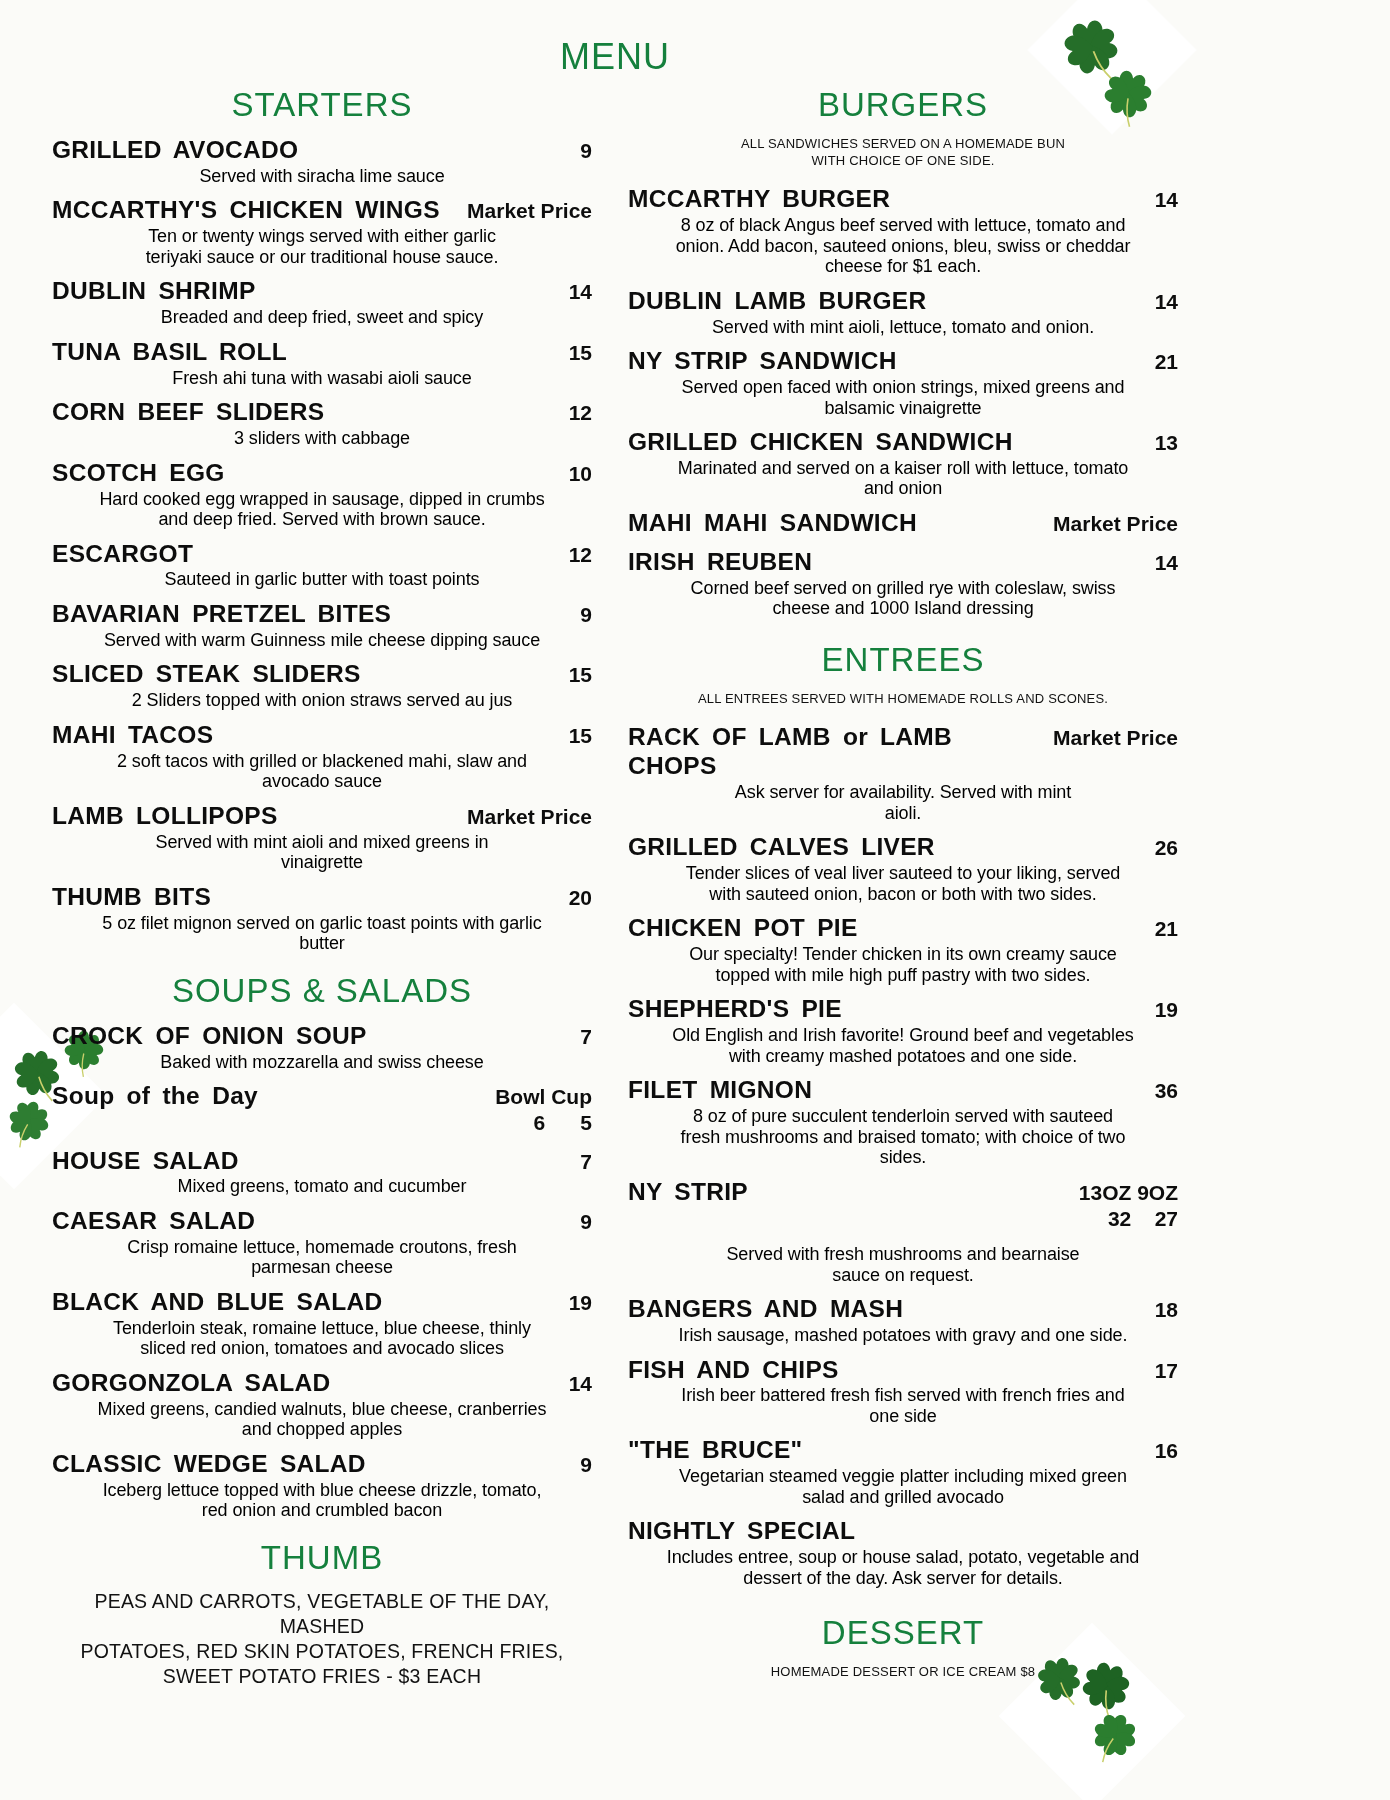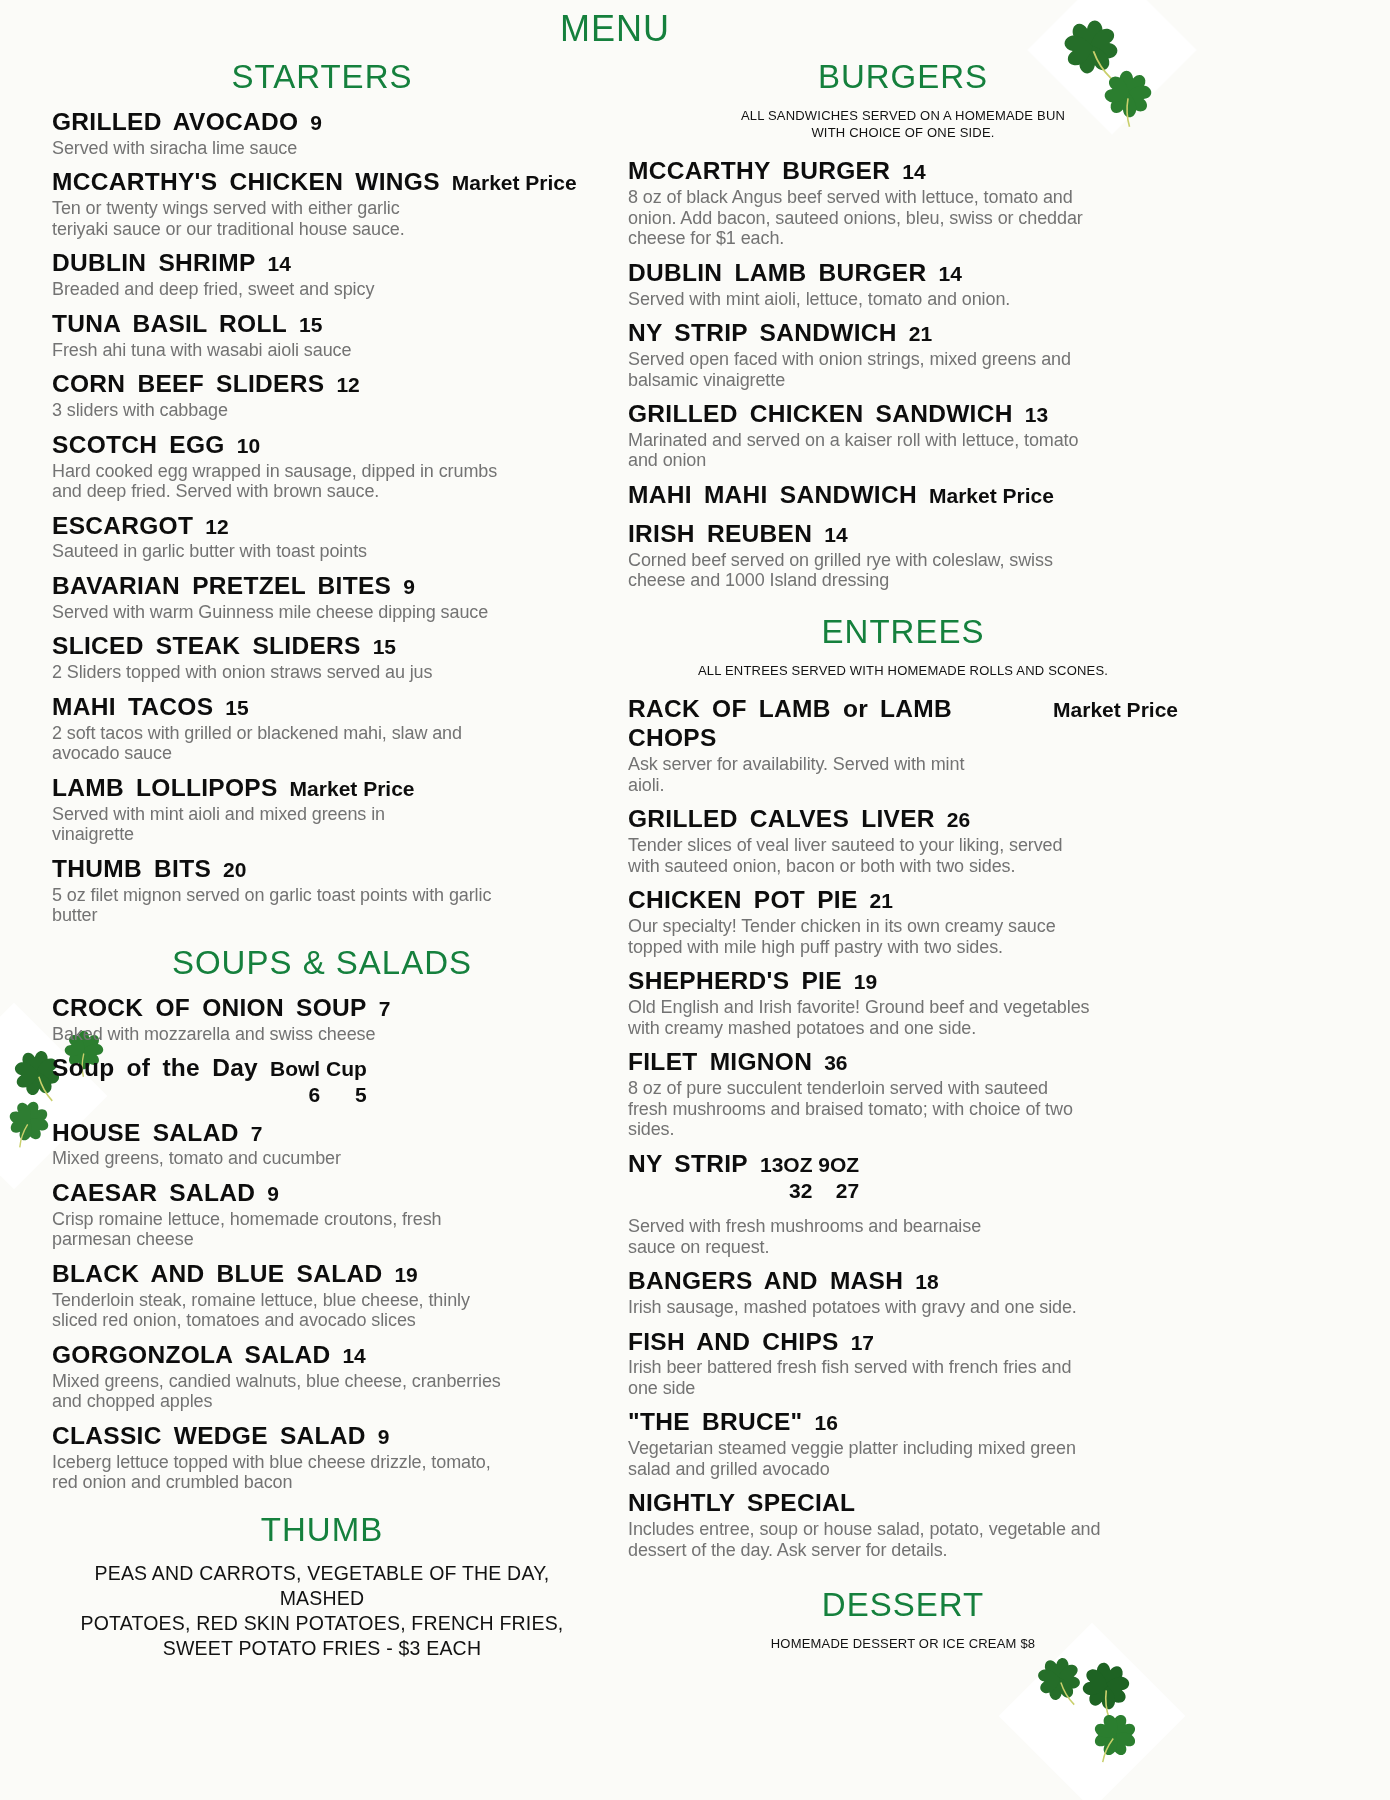--- a/index.html
+++ b/index.html
@@ -10,21 +10,21 @@
     font-family:"Liberation Sans", sans-serif;
     color:#121212;
     overflow:hidden;
   }
   .content{width:1126px;margin-left:52px;position:relative;z-index:2;}
   .menu-title{
     text-align:center;
     color:#15803d;
     font-size:36px;
     letter-spacing:1px;
-    padding-top:8px;
+    padding-top:36px;
     font-weight:400;
   }
   .cols{display:flex;margin-top:6px;}
   .col-left{width:540px;flex:none;}
   .col-gap{width:36px;flex:none;}
   .col-right{width:550px;flex:none;}
   .sec-head{
     color:#15803d;
     font-size:33px;
     text-align:center;
@@ -37,21 +37,21 @@
   .sec-head.bigpush{margin-top:26px;}
   .note{
     text-align:center;
     font-size:13px;
     line-height:1.28;
     letter-spacing:0.2px;
     white-space:pre-line;
     margin:0 0 16px 0;
   }
   .item{margin-bottom:10px;}
-  .row{display:flex;justify-content:flex-start;align-items:baseline;}
+  .row{display:flex;justify-content:space-between;align-items:baseline;}
   .nm{
     font-size:24.5px;
     font-weight:700;
     letter-spacing:0.3px;
     word-spacing:5px;
     line-height:1.18;
     color:#0d0d0d;
   }
   .pr{
     font-size:21px;
@@ -62,21 +62,22 @@
     margin-left:12px;
     line-height:1.25;
     color:#0d0d0d;
   }
   .ds{
     font-size:18px;
     line-height:1.14;
     letter-spacing:-0.1px;
     white-space:pre-line;
     margin-top:1px;
-    color:#737373;
+    color:#000000;
+    text-align:center;
   }
   .ds.gap{margin-top:12px;}
   
   .patch{
     position:absolute;
     background:#ffffff;
     transform:rotate(45deg);
     z-index:0;
   }
   .clover{position:absolute;z-index:1;}

